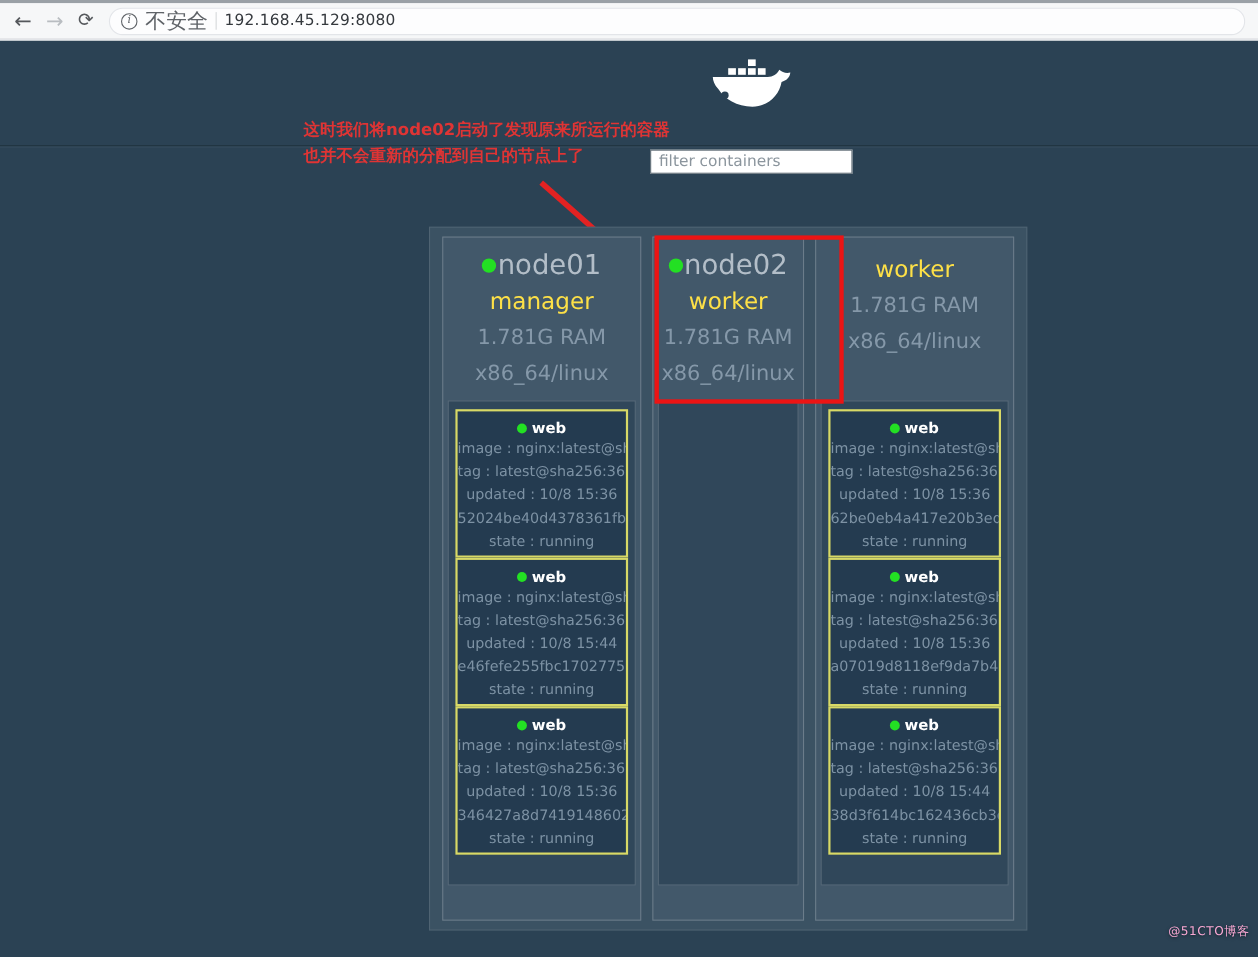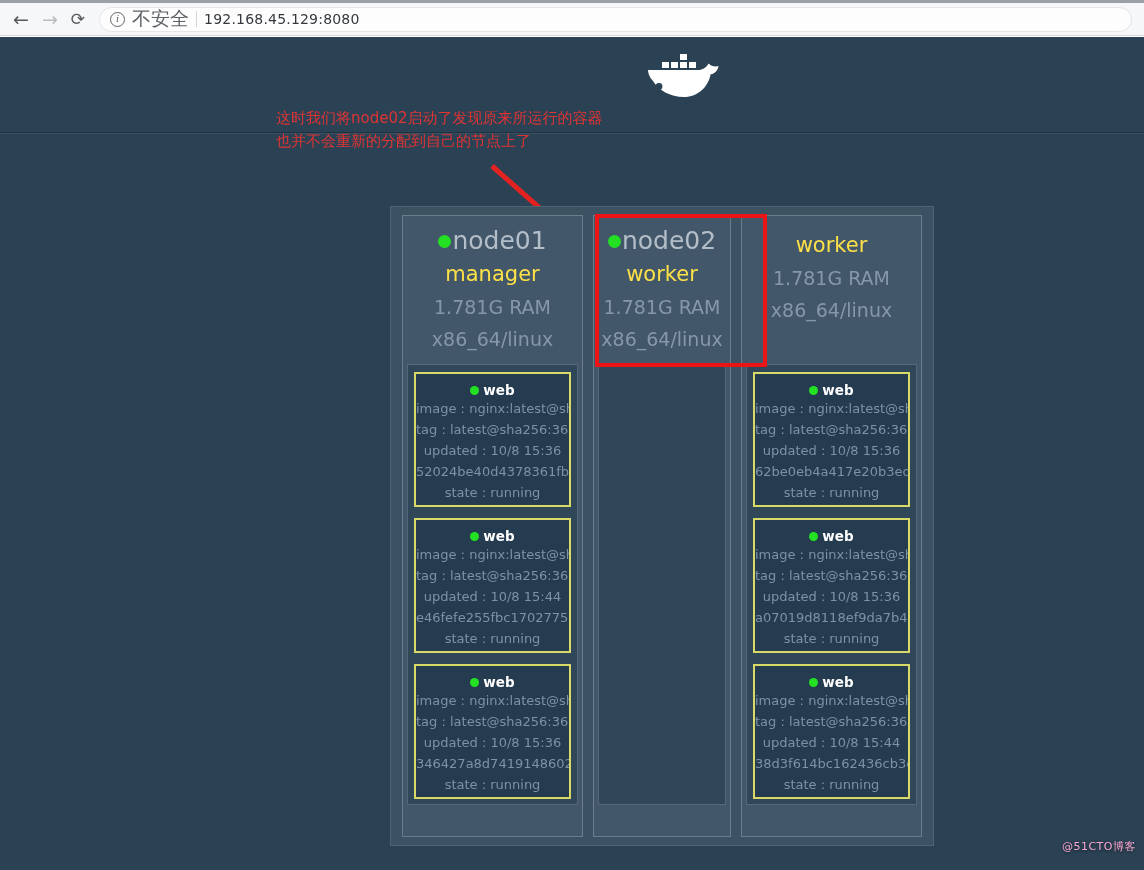--- a/index.html
+++ b/index.html
@@ -27,27 +27,27 @@
 
   
   .cluster { position:absolute; left:390px; top:169px; width:544px; height:640px; background:#3b5263; border:1px solid rgba(255,255,255,0.10); padding:8px 11px; display:flex; gap:10px; }
   .node-col { width:181px; background:#42586a; border:1px solid rgba(255,255,255,0.22); }
   .node-head { height:148px; text-align:center; padding-top:10px; }
   .node-name { font-size:25px; color:#b3bec8; }
   .dot { display:inline-block; width:13px; height:13px; border-radius:50%; background:#23e023; margin-right:1px; vertical-align:1px; }
   .node-role { font-size:21px; font-weight:normal; color:#fde047; margin-top:7px; }
   .node-ram, .node-os { font-size:19px; color:#8598a9; margin-top:10px; }
   .containers { margin:0 4px 4px; height:441px; background:#30475a; border:1px solid rgba(255,255,255,0.18); padding:7px 6px; }
-  .card { height:135px; border:2px solid #d8d966; background:#243b50; margin-bottom:11px; text-align:center; padding-top:8px; overflow:hidden; }
+  .card { height:135px; border:2px solid #d8d966; background:#243b50; text-align:center; padding-top:8px; overflow:hidden; }
   .card-title { font-size:13.5px; font-weight:bold; color:#ffffff; white-space:nowrap; }
   .cdot { display:inline-block; width:9px; height:9px; border-radius:50%; background:#23e023; margin-right:4px; }
   .cline { font-size:13px; color:#7d92a4; line-height:21px; white-space:nowrap; }
 
   
-  .anno-text { position:absolute; left:276px; top:70px; font-size:15px; font-weight:400; line-height:23px; color:#df3434; }
+  .anno-text { position:absolute; left:276px; top:70px; font-size:15px; font-weight:700; line-height:23px; color:#df3434; }
   .anno-arrow { position:absolute; left:480px; top:120px; pointer-events:none; }
   .anno-box { position:absolute; left:595px; top:177px; width:172px; height:153px; border:4px solid #ec1414; z-index:5; }
 
   .watermark { position:absolute; right:8px; bottom:16px; font-size:11px; color:#f9a8d4; text-shadow:0 1px 3px rgba(0,0,0,.6); letter-spacing:.5px; }
 </style>
 </head>
 <body>
 
 <div class="tabstrip"></div>
 <div class="toolbar">
@@ -71,20 +71,21 @@
       <rect x="26" y="9" width="7" height="6"></rect>
       <rect x="35" y="9" width="7" height="6"></rect>
       <rect x="44" y="9" width="7" height="6"></rect>
       <path d="M3,17 L53,17 C57.5,17 61.5,14.5 63.5,10.5 C66,13 70,14 73.5,13 C73,17.5 70,20.5 65.5,21.5 C63.5,33.5 53,44 39,44 C25,44 13.5,37 8,28 C4.5,24.5 3,20 3,17 Z"></path>
     </g>
     <circle cx="14" cy="33.5" r="3.4" fill="#2b4254"></circle>
   </svg>
 
   <div class="header-line"></div>
 
+  <input class="filter-input" type="text" placeholder="filter containers" style="">
 
   <div class="anno-text">
     <div>这时我们将node02启动了发现原来所运行的容器</div>
     <div>也并不会重新的分配到自己的节点上了</div>
   </div>
 
   <svg class="anno-arrow" width="120" height="100" viewBox="0 0 120 100">
     <line x1="12" y1="9" x2="88" y2="76" stroke="#e32222" stroke-width="5"></line>
     <polygon points="98,84 80.4,79.6 91.6,67.2" fill="#e32222"></polygon>
   </svg>

